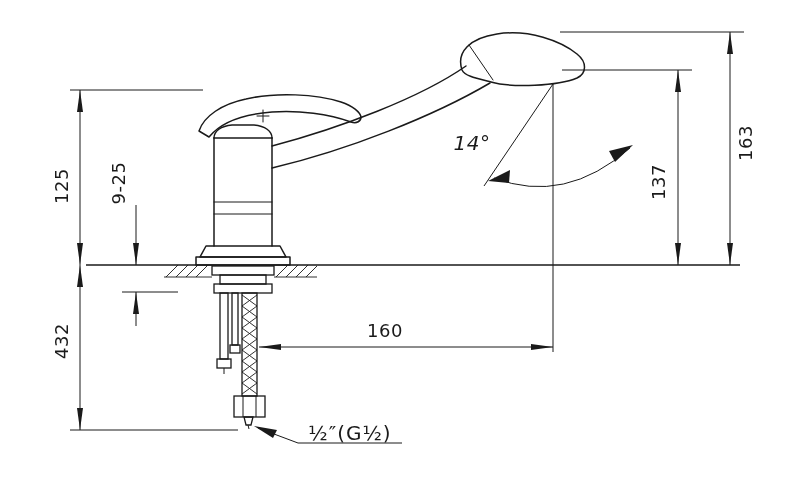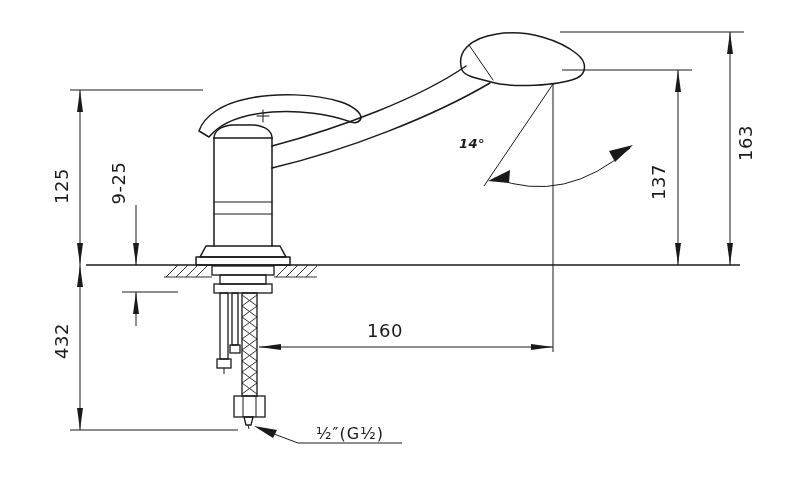--- a/index.html
+++ b/index.html
@@ -27,25 +27,24 @@
     letter-spacing: 0.5px;
     white-space: nowrap;
     transform: translate(-50%, -50%);
     color: #1a1a1a;
   }
   .dim-label.vert {
     transform: translate(-50%, -50%) rotate(-90deg);
   }
   .dim-label.angle {
     font-style: italic;
-    font-size: 13px;
-    font-weight: bold;
+    font-size: 20px;
   }
   .dim-label.thread {
-    font-size: 16px;
+    font-size: 20px;
     letter-spacing: 1px;
   }
 </style>
 </head>
 <body>
 
 <div class="canvas">
 
   <svg width="812" height="483" viewBox="0 0 812 483">
 

